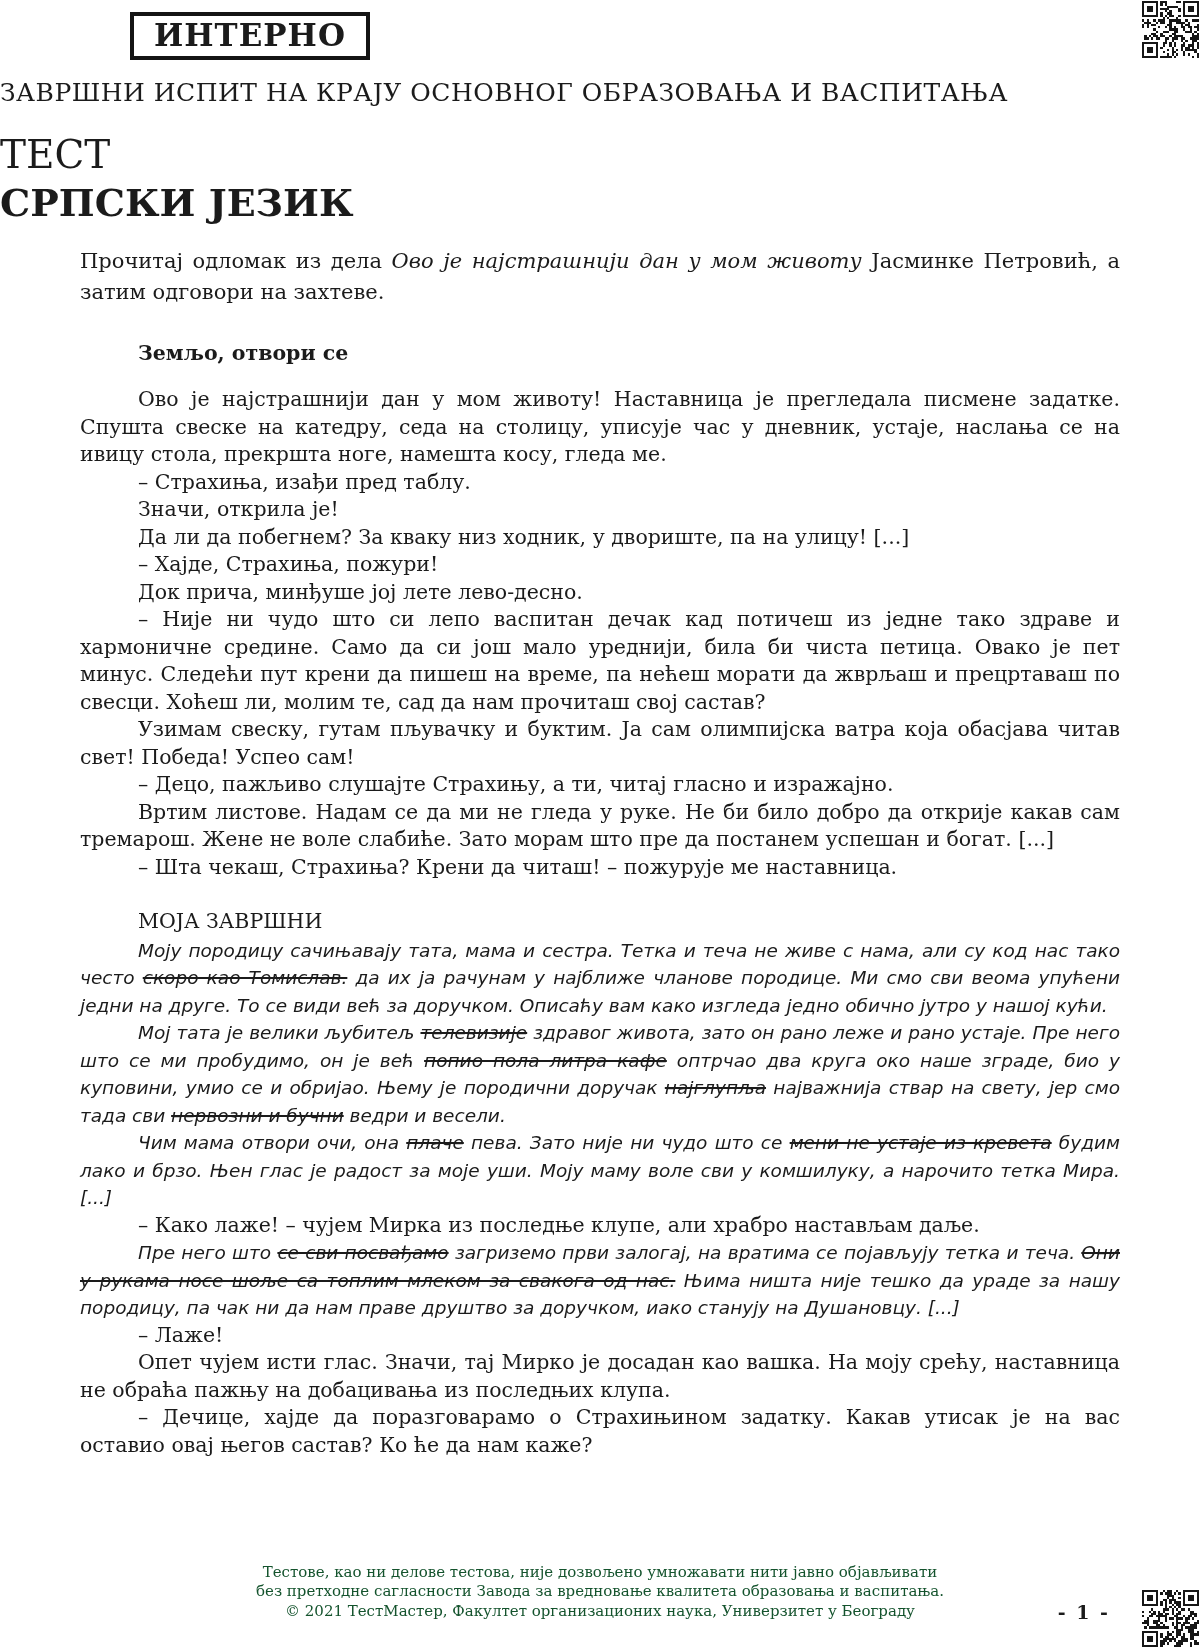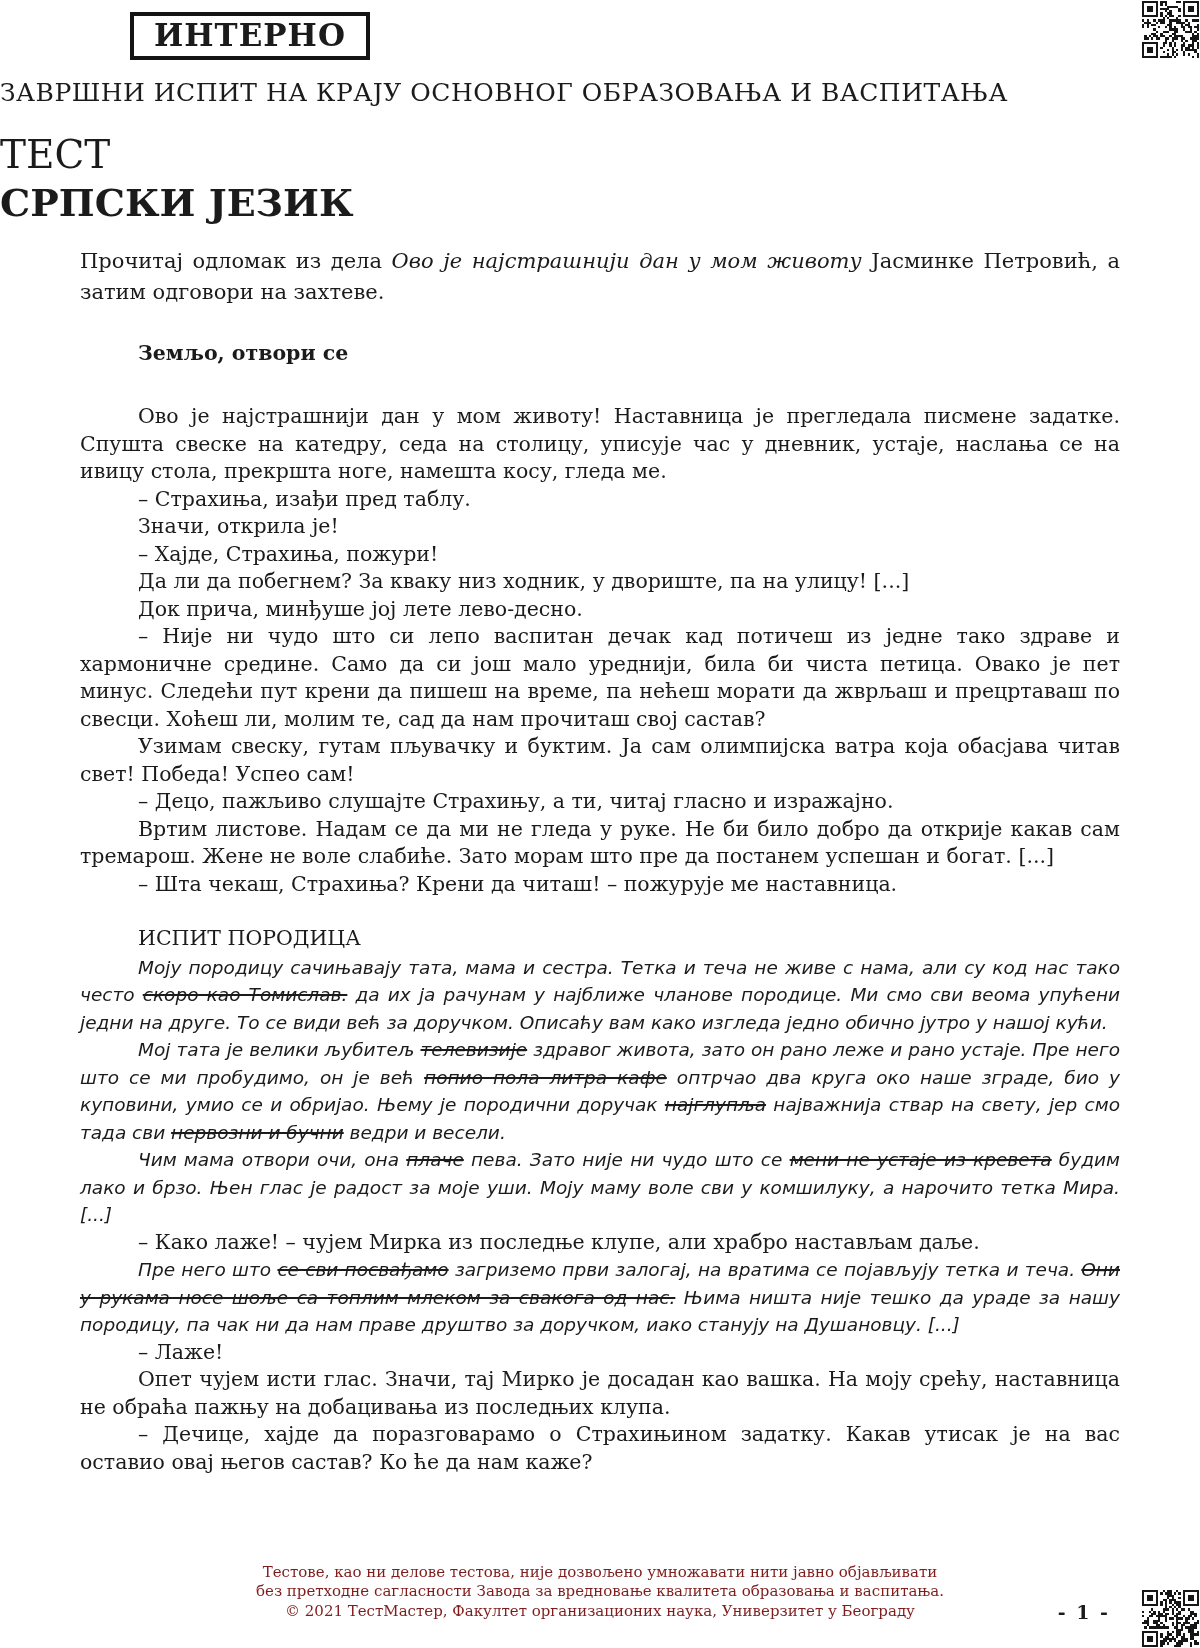--- a/index.html
+++ b/index.html
@@ -28,21 +28,21 @@
   .test-label{font-size:39px;margin-top:25px;}
   .subject-title{font-size:38px;font-weight:bold;margin-top:3px;}
   .text-col{padding:0 80px;}
   p{margin:0;}
   .intro{
     margin-top:21px;
     font-size:21px;line-height:31px;text-align:justify;
   }
   .book-title{font-style:italic;}
   .story-heading{
-    margin-top:33px;margin-bottom:38px;
+    margin-top:33px;margin-bottom:21px;
     font-weight:bold;font-size:20.5px;
     text-indent:58px;
   }
   .story{
     font-size:20.5px;line-height:27.5px;
     text-align:justify;text-indent:58px;
   }
   .essay-heading{
     margin-top:27px;margin-bottom:1px;
     font-size:20.5px;line-height:27.5px;
@@ -52,21 +52,21 @@
     font-family:"DejaVu Sans","Liberation Sans",sans-serif;
     font-style:italic;
     font-size:18.5px;line-height:27.5px;
     text-align:justify;text-indent:58px;
   }
   .strike{text-decoration:line-through;text-decoration-thickness:2px;}
   .footer{
     position:absolute;left:0;right:0;bottom:27px;
     text-align:center;
     font-size:15px;line-height:19.5px;
-    color:#7f1d1d;
+    color:#14532d;
   }
   .page-number{
     position:absolute;right:90px;bottom:25px;
     font-size:19px;font-weight:bold;letter-spacing:2px;
   }
 </style>
 </head>
 <body>
 
 <div class="page">
@@ -684,29 +684,29 @@
     <div class="subject-title">СРПСКИ ЈЕЗИК</div>
   </div>
 
   <div class="text-col">
     <p class="intro"><span>Прочитај одломак из дела </span><span class="book-title">Ово је најстрашнији дан у мом животу</span><span> Јасминке Петровић, а затим одговори на захтеве.</span></p>
     <div id="passage">
         <p class="story-heading"><span>Земљо, отвори се</span></p>
         <p class="story"><span>Ово је најстрашнији дан у мом животу! Наставница је прегледала писмене задатке. Спушта свеске на катедру, седа на столицу, уписује час у дневник, устаје, наслања се на ивицу стола, прекршта ноге, намешта косу, гледа ме.</span></p>
         <p class="story"><span>– Страхиња, изађи пред таблу.</span></p>
         <p class="story"><span>Значи, открила је!</span></p>
+        <p class="story"><span>Да ли да побегнем? За кваку низ ходник, у двориште, па на улицу! [...]</span></p>
         <p class="story"><span>– Хајде, Страхиња, пожури!</span></p>
-        <p class="story"><span>Да ли да побегнем? За кваку низ ходник, у двориште, па на улицу! [...]</span></p>
         <p class="story"><span>Док прича, минђуше јој лете лево-десно.</span></p>
         <p class="story"><span>– Није ни чудо што си лепо васпитан дечак кад потичеш из једне тако здраве и хармоничне средине. Само да си још мало уреднији, била би чиста петица. Овако је пет минус. Следећи пут крени да пишеш на време, па нећеш морати да жврљаш и прецртаваш по свесци. Хоћеш ли, молим те, сад да нам прочиташ свој састав?</span></p>
         <p class="story"><span>Узимам свеску, гутам пљувачку и буктим. Ја сам олимпијска ватра која обасјава читав свет! Победа! Успео сам!</span></p>
         <p class="story"><span>– Децо, пажљиво слушајте Страхињу, а ти, читај гласно и изражајно.</span></p>
         <p class="story"><span>Вртим листове. Надам се да ми не гледа у руке. Не би било добро да открије какав сам тремарош. Жене не воле слабиће. Зато морам што пре да постанем успешан и богат. [...]</span></p>
         <p class="story"><span>– Шта чекаш, Страхиња? Крени да читаш! – пожурује ме наставница.</span></p>
-        <p class="essay-heading"><span>ИСПИТ ПОРОДИЦА</span></p>
+        <p class="essay-heading"><span>МОЈА ЗАВРШНИ</span></p>
         <p class="essay"><span>Моју породицу сачињавају тата, мама и сестра. Тетка и теча не живе с нама, али су код нас тако често </span><span class="strike">скоро као Томислав.</span><span> да их ја рачунам у најближе чланове породице. Ми смо сви веома упућени једни на друге. То се види већ за доручком. Описаћу вам како изгледа једно обично јутро у нашој кући.</span></p>
         <p class="essay"><span>Мој тата је велики љубитељ </span><span class="strike">телевизије</span><span> здравог живота, зато он рано леже и рано устаје. Пре него што се ми пробудимо, он је већ </span><span class="strike">попио пола литра кафе</span><span> оптрчао два круга око наше зграде, био у куповини, умио се и обријао. Њему је породични доручак </span><span class="strike">најглупља</span><span> најважнија ствар на свету, јер смо тада сви </span><span class="strike">нервозни и бучни</span><span> ведри и весели.</span></p>
         <p class="essay"><span>Чим мама отвори очи, она </span><span class="strike">плаче</span><span> пева. Зато није ни чудо што се </span><span class="strike">мени не устаје из кревета</span><span> будим лако и брзо. Њен глас је радост за моје уши. Моју маму воле сви у комшилуку, а нарочито тетка Мира. [...]</span></p>
         <p class="story"><span>– Како лаже! – чујем Мирка из последње клупе, али храбро настављам даље.</span></p>
         <p class="essay"><span>Пре него што </span><span class="strike">се сви посвађамо</span><span> загриземо први залогај, на вратима се појављују тетка и теча. </span><span class="strike">Они у рукама носе шоље са топлим млеком за свакога од нас.</span><span> Њима ништа није тешко да ураде за нашу породицу, па чак ни да нам праве друштво за доручком, иако станују на Душановцу. [...]</span></p>
         <p class="story"><span>– Лаже!</span></p>
         <p class="story"><span>Опет чујем исти глас. Значи, тај Мирко је досадан као вашка. На моју срећу, наставница не обраћа пажњу на добацивања из последњих клупа.</span></p>
         <p class="story"><span>– Дечице, хајде да поразговарамо о Страхињином задатку. Какав утисак је на вас оставио овај његов састав? Ко ће да нам каже?</span></p>
       </div>
   </div>

